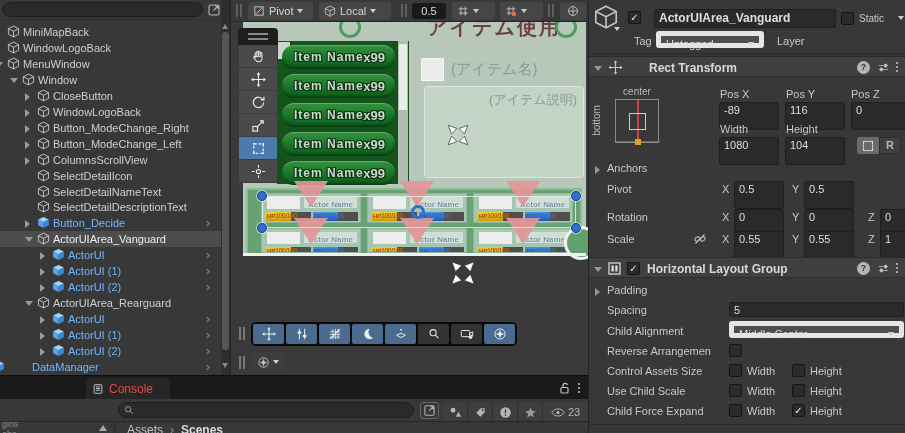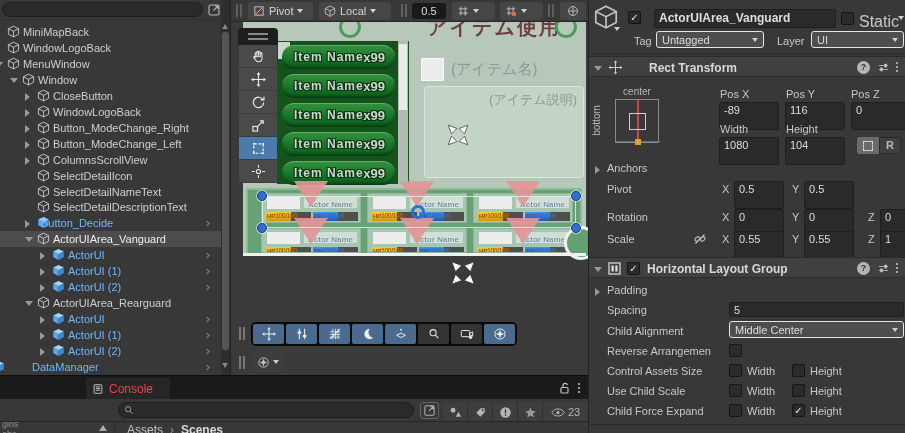--- a/index.html
+++ b/index.html
@@ -92,21 +92,21 @@
 .obtn{width:31px;height:20px;border-radius:2px;background:#333;display:flex;align-items:center;justify-content:center}
 .obtn.on{background:#4a6b8d}
 .obtn svg{width:14px;height:14px}
 #compass-btn{position:absolute;left:20px;top:352px;width:34px;height:20px;background:#3d3d3d;border-radius:3px;display:flex;align-items:center;justify-content:center;gap:3px;z-index:31}
 #compass-btn svg{width:13px;height:13px}
 
 
 #inspector{position:absolute;left:588px;top:0;width:317px;height:433px;background:#383838;border-left:1px solid #232323;overflow:hidden}
 .ilbl{position:absolute;color:#c8c8c8;white-space:nowrap}
 .fld{position:absolute;height:28px;background:#2a2a2a;border:1px solid #1f1f1f;border-radius:2px;color:#dedede;padding:1px 4px;line-height:13px}
-.drop{position:absolute;height:17px;background:#4e4e4e;border:1px solid #e5e5e5;border-radius:3px;color:#dedede;padding:2px 5px;line-height:12px}
+.drop{position:absolute;height:17px;background:#4e4e4e;border:5px solid #e5e5e5;border-radius:3px;color:#dedede;padding:2px 5px;line-height:12px}
 .drop .caret{position:absolute;right:5px;top:6px}
 .cb{position:absolute;width:13px;height:13px;background:#2b2b2b;border:1px solid #151515;border-radius:2px;color:#e8e8e8;font-size:10px;text-align:center;line-height:12px}
 .cb.ck::after{content:"✓"}
 .comp-head{position:absolute;left:0;width:317px;height:21px;background:#404040;border-top:1px solid #2a2a2a;border-bottom:1px solid #2d2d2d}
 .comp-title{position:absolute;top:4px;font-size:12px;font-weight:bold;color:#d8d8d8}
 .helpi{position:absolute;width:13px;height:13px;border-radius:50%;background:#b5b5b5;color:#333;font-size:9px;font-weight:bold;text-align:center;line-height:13px}
 .menui{position:absolute;width:2px;height:2px;background:#c9c9c9;border-radius:50%;box-shadow:0 4px 0 #c9c9c9,0 8px 0 #c9c9c9}
 .preseti svg{width:13px;height:13px}
 .sep{position:absolute;left:0;width:317px;height:1px;background:#2a2a2a}
 .apbox{position:absolute;left:26px;top:99px;width:44px;height:44px;border:1px solid #8a8a8a}
@@ -279,21 +279,21 @@
         </div>
         <div class="hrow" style="top: 195.4px;">
           <span class="fold closed" style="left: 25px;"></span>
           <span class="cube" style="left: 37px;">
             <svg viewBox="0 0 14 14">
               <path d="M7 1 12.7 3.9 7 6.8 1.3 3.9Z" fill="#9ed2ff"></path>
               <path d="M1.3 3.9 7 6.8v6L1.3 9.9Z" fill="#58a6f2"></path>
               <path d="M12.7 3.9 7 6.8v6l5.7-2.9Z" fill="#3d88d8"></path>
             </svg>
           </span>
-          <span class="hlabel blue" style="left: 41px;">Button_Decide</span>
+          <span class="hlabel blue" style="left: 53px;">Button_Decide</span>
           <span class="chev">›</span>
         </div>
         <div class="hrow sel" style="top: 211.35px;">
           <span class="fold open" style="left: 25px;"></span>
           <span class="cube" style="left: 37px;">
             <svg viewBox="0 0 14 14" fill="none" stroke="#c9c9c9" stroke-width="1">
               <path d="M7 1.2 12.5 4v6L7 12.8 1.5 10V4Z"></path>
               <path d="M1.5 4 7 6.8 12.5 4M7 6.8v6"></path>
             </svg>
           </span>
@@ -744,32 +744,28 @@
     <span class="abs" style="left:4px;top:4px">
       <svg width="26" height="26" viewBox="0 0 14 14" fill="none" stroke="#c2c2c2" stroke-width=".9">
           <path d="M7 1.2 12.5 4v6L7 12.8 1.5 10V4Z"></path>
           <path d="M1.5 4 7 6.8 12.5 4M7 6.8v6"></path>
         </svg>
     </span>
     <span class="caret abs" style="left:25px;top:27px"></span>
     <span class="cb ck abs" style="left:39px;top:11px"></span>
     <div class="fld" style="left:65px;top:9px;width:182px;height:19px;font-weight:bold;font-size:12px;line-height:15px">ActorUIArea_Vanguard</div>
     <span class="cb abs" style="left:252px;top:12px"></span>
-    <span class="ilbl" style="left:270px;top:13px;font-size:16px">Static</span>
+    <span class="ilbl" style="left:270px;top:13px;font-size:10px">Static</span>
     <span class="caret abs" style="left:309px;top:16px"></span>
     <span class="ilbl" style="left:45px;top:35px">Tag</span>
     <div class="drop" style="left:67px;top:31px;width:108px">
       <span>Untagged</span>
       <span class="caret"></span>
     </div>
     <span class="ilbl" style="left:188px;top:35px">Layer</span>
-    <div class="drop" style="left:222px;top:31px;width:93px">
-      <span>UI</span>
-      <span class="caret"></span>
-    </div>
     <div class="sep" style="top:53px"></div>
 
     <div class="comp-head" style="top:56px">
       <span class="fold open abs" style="left:5px;top:8px"></span>
       <span class="abs" style="left:19px;top:3px">
         <svg width="15" height="15" viewBox="0 0 16 16">
             <path d="M8 2v12M2 8h12" stroke="#c9c9c9" stroke-width="1.1" fill="none"></path>
             <path d="M8 .5 9.8 3H6.2ZM8 15.5 9.8 13H6.2ZM.5 8 3 6.2v3.6ZM15.5 8 13 6.2v3.6Z" fill="#c9c9c9"></path>
           </svg>
       </span>

